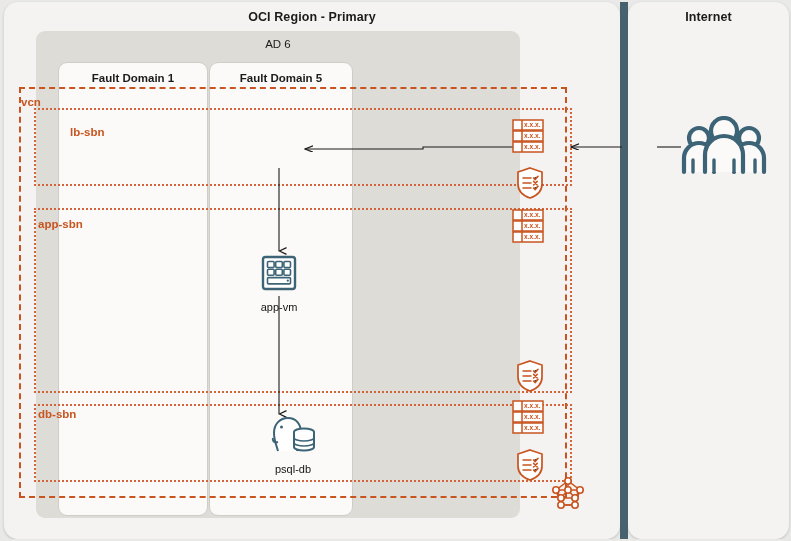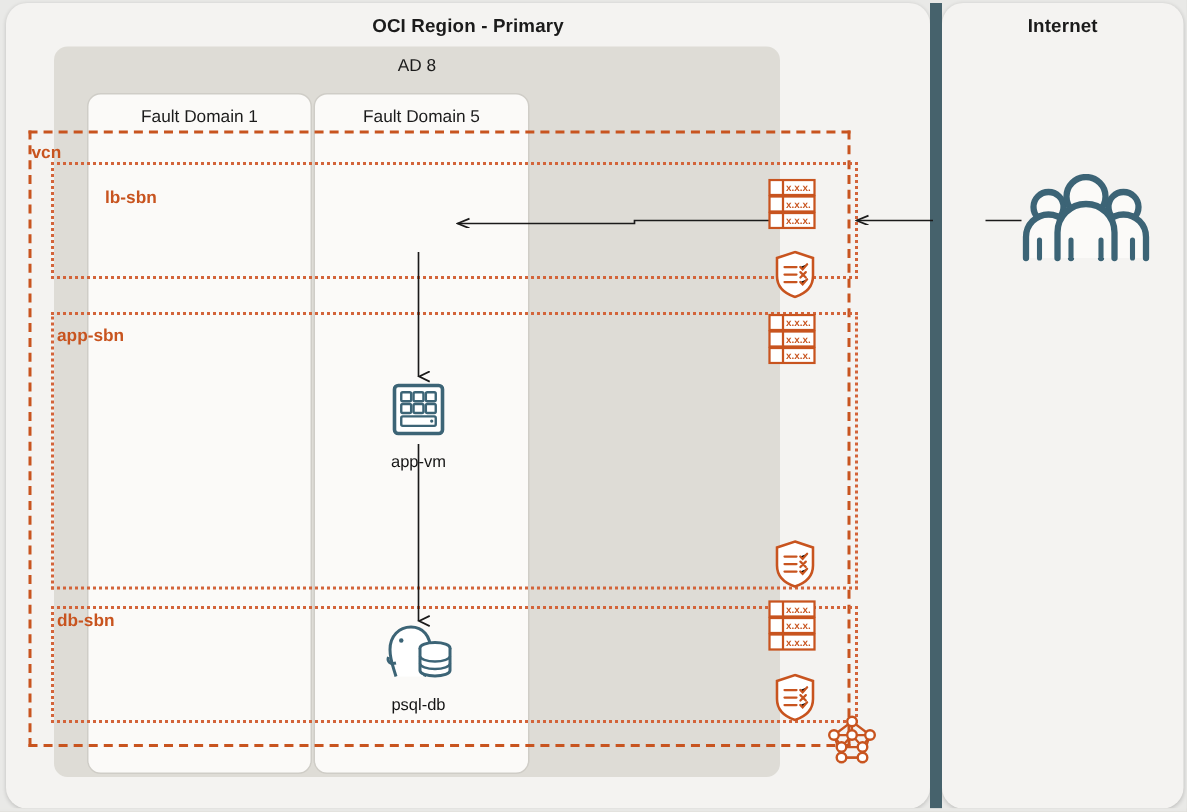--- a/index.html
+++ b/index.html
@@ -23,21 +23,21 @@
   #ad1-label{position:absolute;left:0;right:0;top:7px;text-align:center;
              font-size:11.5px;color:#1b1b1b;}
 
   
   .fd{position:absolute;top:62px;height:452px;background:#fbfaf8;
       border:1px solid #cfcdc7;border-radius:9px;}
   #fd1{left:58px;width:148px;}
   #fd2{left:209px;width:142px;}
   #fd3{left:354px;width:148px;}
   .fd-label{position:absolute;left:0;right:0;top:9px;text-align:center;
-            font-size:11.5px;font-weight:normal;color:#1b1b1b;}
+            font-size:11.5px;font-weight:bold;color:#1b1b1b;}
 
   
   #vcn{position:absolute;left:19px;top:87px;width:548px;height:411px;
        border:2.2px dashed #c8541f;box-sizing:border-box;}
   #vcn-label{position:absolute;left:21px;top:96px;font-size:11.5px;
              font-weight:bold;color:#c8541f;}
 
   
   .sbn{position:absolute;border:2.2px dotted #d3643a;box-sizing:border-box;background:transparent;}
   #lb-sbn{left:34px;top:108px;width:538px;height:78px;}
@@ -47,21 +47,21 @@
   #lb-sbn-label{left:38px;top:126px;padding-left:32px;}
   #app-sbn-label{left:38px;top:218px;}
   #db-sbn-label{left:38px;top:408px;}
 
   
   .node{position:absolute;text-align:center;}
   .node-label{font-size:11px;color:#141414;margin-top:1px;white-space:nowrap;}
 
   #n-lb{left:231px;top:124px;width:100px;}
   #n-app{left:229px;top:250px;width:100px;}
-  #n-db{left:229px;top:412px;width:100px;}
+  #n-db{left:243px;top:412px;width:100px;}
   #n-igw{left:538px;top:118px;width:46px;}
   #n-dns{left:616px;top:115px;width:48px;}
   #n-users{left:681px;top:116px;width:86px;}
 
   
   .badge{position:absolute;}
   #rt-lb{left:512px;top:119px;}
   #sl-lb{left:516px;top:167px;}
   #rt-app{left:512px;top:209px;}
   #sl-app{left:516px;top:360px;}
@@ -75,21 +75,21 @@
 </head>
 <body>
 
 <div id="stage">
 
   <div class="panel" id="region-panel">
     <div class="panel-title">OCI Region - Primary</div>
   </div>
 
   <div id="ad1">
-    <div id="ad1-label">AD 8</div>
+    <div id="ad1-label">AD 6</div>
   </div>
 
   <div class="fd" id="fd1">
     <div class="fd-label">Fault Domain 1</div>
   </div>
   <div class="fd" id="fd2">
     <div class="fd-label">Fault Domain 5</div>
   </div>
 
   <div class="panel" id="internet-panel">

